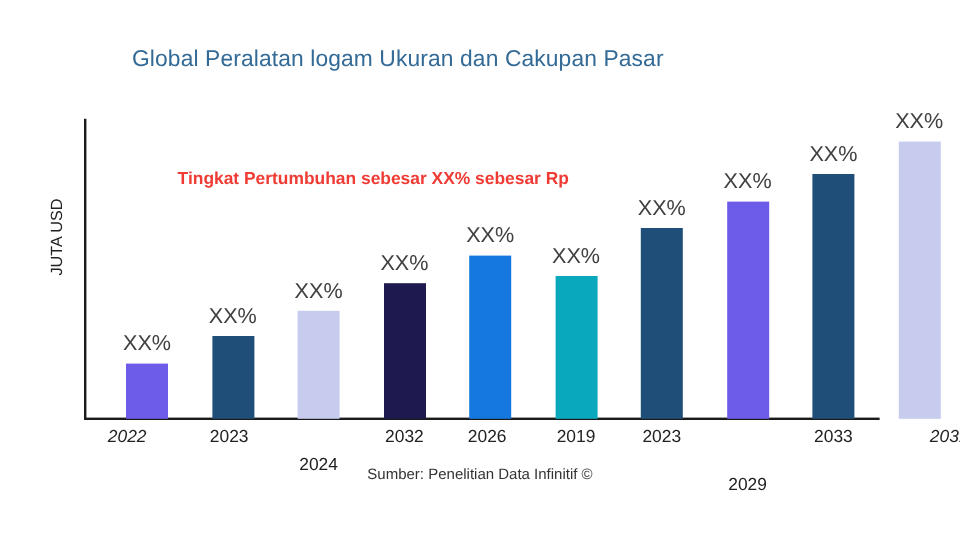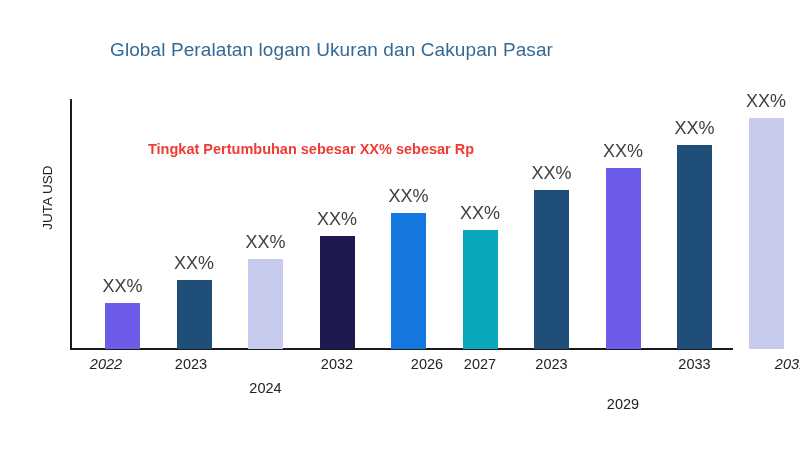--- a/index.html
+++ b/index.html
@@ -146,26 +146,26 @@
       <div class="tick-label" style="left: 235.5px; width: 60px; margin-top: 24px;">2024</div>
       <div class="bar-group" style="left: 319.5px; width: 35px; height: 113px;">
         <div class="bar" style="height: 113px; background: rgb(30, 26, 80);"></div>
         <div class="bar-value-label">XX%</div>
       </div>
       <div class="tick-label" style="left: 307px; width: 60px;">2032</div>
       <div class="bar-group" style="left: 391px; width: 35px; height: 136px;">
         <div class="bar" style="height: 136px; background: rgb(20, 120, 224);"></div>
         <div class="bar-value-label">XX%</div>
       </div>
-      <div class="tick-label" style="left: 397px; width: 60px;">2026</div>
+      <div class="tick-label" style="left: 376px; width: 60px;">2026</div>
       <div class="bar-group" style="left: 462.5px; width: 35px; height: 119px;">
         <div class="bar" style="height: 119px; background: rgb(10, 168, 189);"></div>
         <div class="bar-value-label">XX%</div>
       </div>
-      <div class="tick-label" style="left: 450px; width: 60px;">2027</div>
+      <div class="tick-label" style="left: 450px; width: 60px;">2019</div>
       <div class="bar-group" style="left: 534px; width: 35px; height: 159px;">
         <div class="bar" style="height: 159px; background: rgb(31, 78, 121);"></div>
         <div class="bar-value-label">XX%</div>
       </div>
       <div class="tick-label" style="left: 521.5px; width: 60px;">2023</div>
       <div class="bar-group" style="left: 605.5px; width: 35px; height: 181px;">
         <div class="bar" style="height: 181px; background: rgb(108, 92, 231);"></div>
         <div class="bar-value-label">XX%</div>
       </div>
       <div class="tick-label" style="left: 593px; width: 60px; margin-top: 40px;">2029</div>
@@ -174,14 +174,15 @@
         <div class="bar-value-label">XX%</div>
       </div>
       <div class="tick-label" style="left: 664.5px; width: 60px;">2033</div>
       <div class="bar-group" style="left: 748.5px; width: 35px; height: 231px;">
         <div class="bar" style="height: 231px; background: rgb(199, 203, 238);"></div>
         <div class="bar-value-label">XX%</div>
       </div>
       <div class="tick-label" style="left: 761px; width: 60px; font-style: italic;">2031</div>
     </div>
 
+  <div id="source-note">Sumber: Penelitian Data Infinitif ©</div>
 
 </div>
 
 </body></html>

